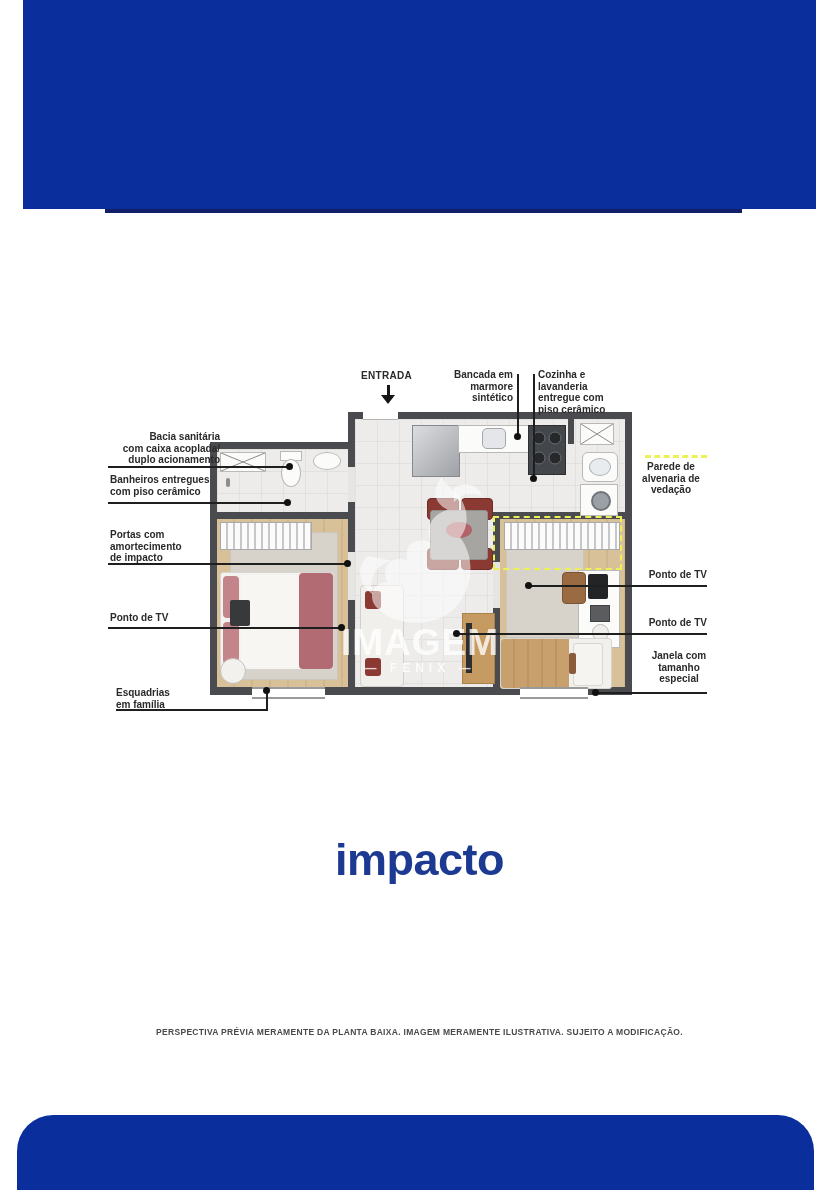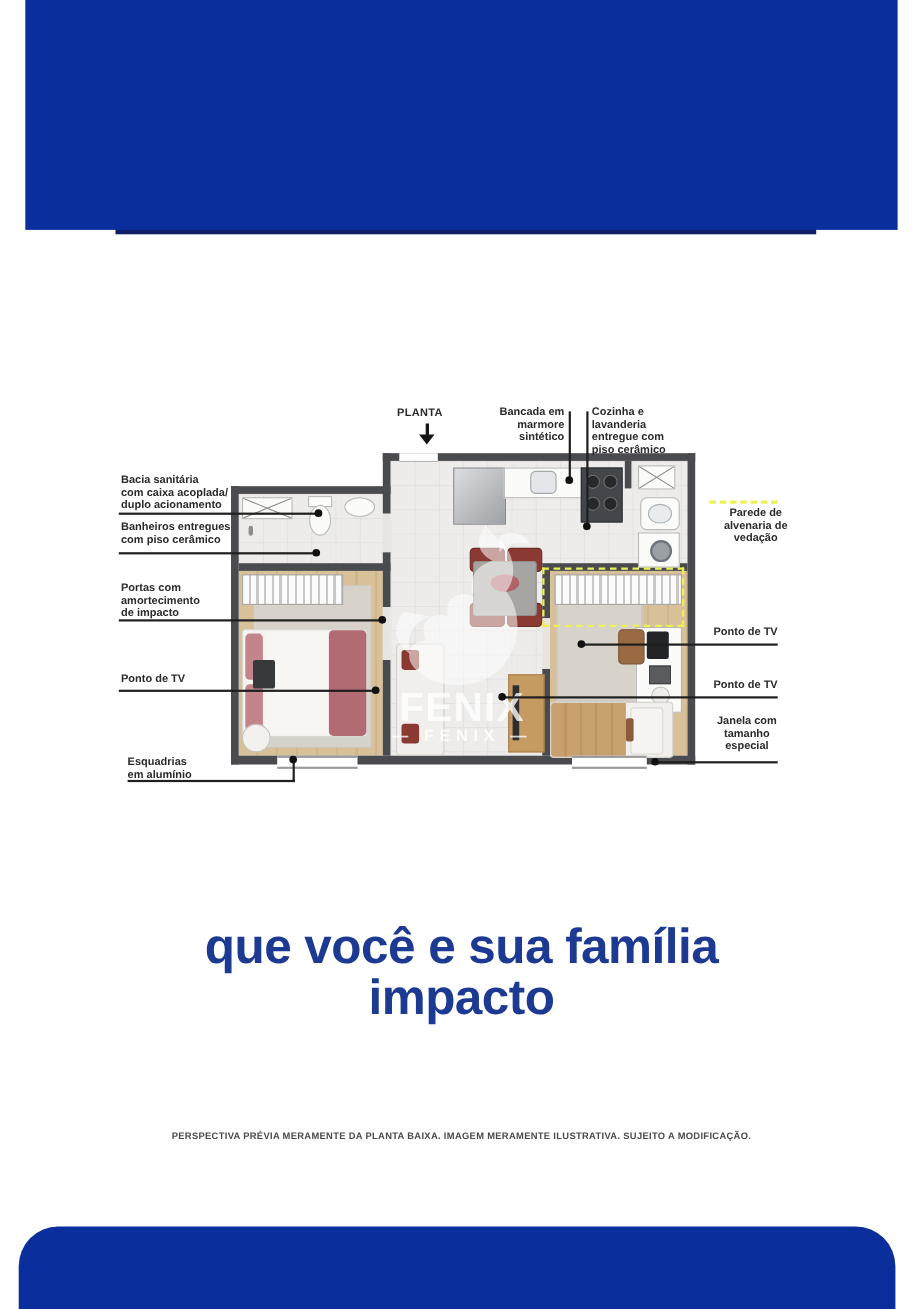--- a/index.html
+++ b/index.html
@@ -166,41 +166,41 @@
 
   <div class="abs wm" style="left:128px;top:56px;width:170px;height:170px;">
     <svg viewBox="0 0 100 110" width="170" height="170">
       <g fill="rgba(255,255,255,0.55)">
         <path d="M62 6 C55 16 58 23 66 27 C56 30 51 38 55 48 C45 44 37 50 40 60 C30 56 22 64 27 74 C17 74 13 85 22 92 C34 103 58 103 70 91 C83 78 84 58 74 45 C81 37 79 22 70 15 C67 12 64 9 62 6 Z"></path>
         <path d="M70 13 C77 8 86 11 88 18 C81 15 75 17 70 22 Z"></path>
         <path d="M30 60 C20 62 14 72 18 82 C9 77 6 65 14 57 Z"></path>
       </g>
     </svg>
   </div>
-  <div class="abs wm" style="left:130px;top:210px;width:160px;font-size:37px;font-weight:bold;letter-spacing:1px;">FENIX</div>
-  <div class="abs wm" style="left:130px;top:249px;width:160px;font-size:15px;font-weight:bold;letter-spacing:5px;">— FENIX —</div>
+  <div class="abs wm" style="left:130px;top:210px;width:160px;font-size:37px;font-weight:bold;letter-spacing:1px;">IMAGEM</div>
+  <div class="abs wm" style="left:130px;top:249px;width:160px;font-size:12px;font-weight:bold;letter-spacing:5px;">— FENIX —</div>
 </div>
 
-<div class="callout" style="left:361px;top:370px;letter-spacing:.3px;">PLANTA</div>
+<div class="callout" style="left:361px;top:370px;letter-spacing:.3px;">ENTRADA</div>
 <div class="abs entry-arrow-line"></div>
 <div class="abs entry-arrow-head"></div>
 
 <div class="callout r-align" style="left:440px;top:369px;width:73px;">Bancada em
 marmore
 sintético</div>
 <div class="lead-v" style="left:517px;top:374px;height:60px;"></div>
 <div class="dot" style="left:514px;top:433px;"></div>
 <div class="callout" style="left:538px;top:369px;width:80px;">Cozinha e
 lavanderia
 entregue com
 piso cerâmico</div>
 <div class="lead-v" style="left:533px;top:374px;height:102px;"></div>
 <div class="dot" style="left:530px;top:475px;"></div>
 
-<div class="callout" style="left:110px;top:431px;width:110px;">Bacia sanitária
+<div class="callout" style="left:110px;top:431px;width:110px;text-align:right;">Bacia sanitária
 com caixa acoplada/
 duplo acionamento</div>
 <div class="lead-h" style="left:108px;top:466px;width:182px;"></div>
 <div class="dot" style="left:286px;top:463px;"></div>
 
 <div class="callout" style="left:110px;top:474px;width:110px;">Banheiros entregues
 com piso cerâmico</div>
 <div class="lead-h" style="left:108px;top:502px;width:180px;"></div>
 <div class="dot" style="left:284px;top:499px;"></div>
 
@@ -208,44 +208,43 @@
 amortecimento
 de impacto</div>
 <div class="lead-h" style="left:108px;top:563px;width:241px;"></div>
 <div class="dot" style="left:344px;top:560px;"></div>
 
 <div class="callout" style="left:110px;top:612px;width:110px;">Ponto de TV</div>
 <div class="lead-h" style="left:108px;top:627px;width:234px;"></div>
 <div class="dot" style="left:338px;top:624px;"></div>
 
 <div class="callout" style="left:116px;top:687px;width:100px;">Esquadrias
-em alumínio</div>
+em família</div>
 <div class="lead-h" style="left:116px;top:709px;width:152px;"></div>
 <div class="lead-v" style="left:266px;top:690px;height:21px;"></div>
 <div class="dot" style="left:263px;top:687px;"></div>
 
 <div class="dash-yellow" style="left:645px;top:455px;width:62px;"></div>
-<div class="callout c-align" style="left:644px;top:461px;width:86px;text-align:center;">Parede de
+<div class="callout c-align" style="left:628px;top:461px;width:86px;text-align:center;">Parede de
 alvenaria de
 vedação</div>
 
 <div class="callout r-align" style="left:620px;top:569px;width:87px;">Ponto de TV</div>
 <div class="lead-h" style="left:529px;top:585px;width:178px;"></div>
 <div class="dot" style="left:525px;top:582px;"></div>
 
 <div class="callout r-align" style="left:620px;top:617px;width:87px;">Ponto de TV</div>
 <div class="lead-h" style="left:457px;top:633px;width:250px;"></div>
 <div class="dot" style="left:453px;top:630px;"></div>
 
 <div class="callout c-align" style="left:648px;top:650px;width:62px;">Janela com
 tamanho
 especial</div>
 <div class="lead-h" style="left:596px;top:692px;width:111px;"></div>
 <div class="dot" style="left:592px;top:689px;"></div>
 
 <div class="abs headline">
-  <div>que você e sua família</div>
   <div>impacto</div>
 </div>
 
 <div class="abs disclaimer">PERSPECTIVA PRÉVIA MERAMENTE DA PLANTA BAIXA. IMAGEM MERAMENTE ILUSTRATIVA. SUJEITO A MODIFICAÇÃO.</div>
 
 <div class="abs footer-band"></div>
 
 </body></html>

